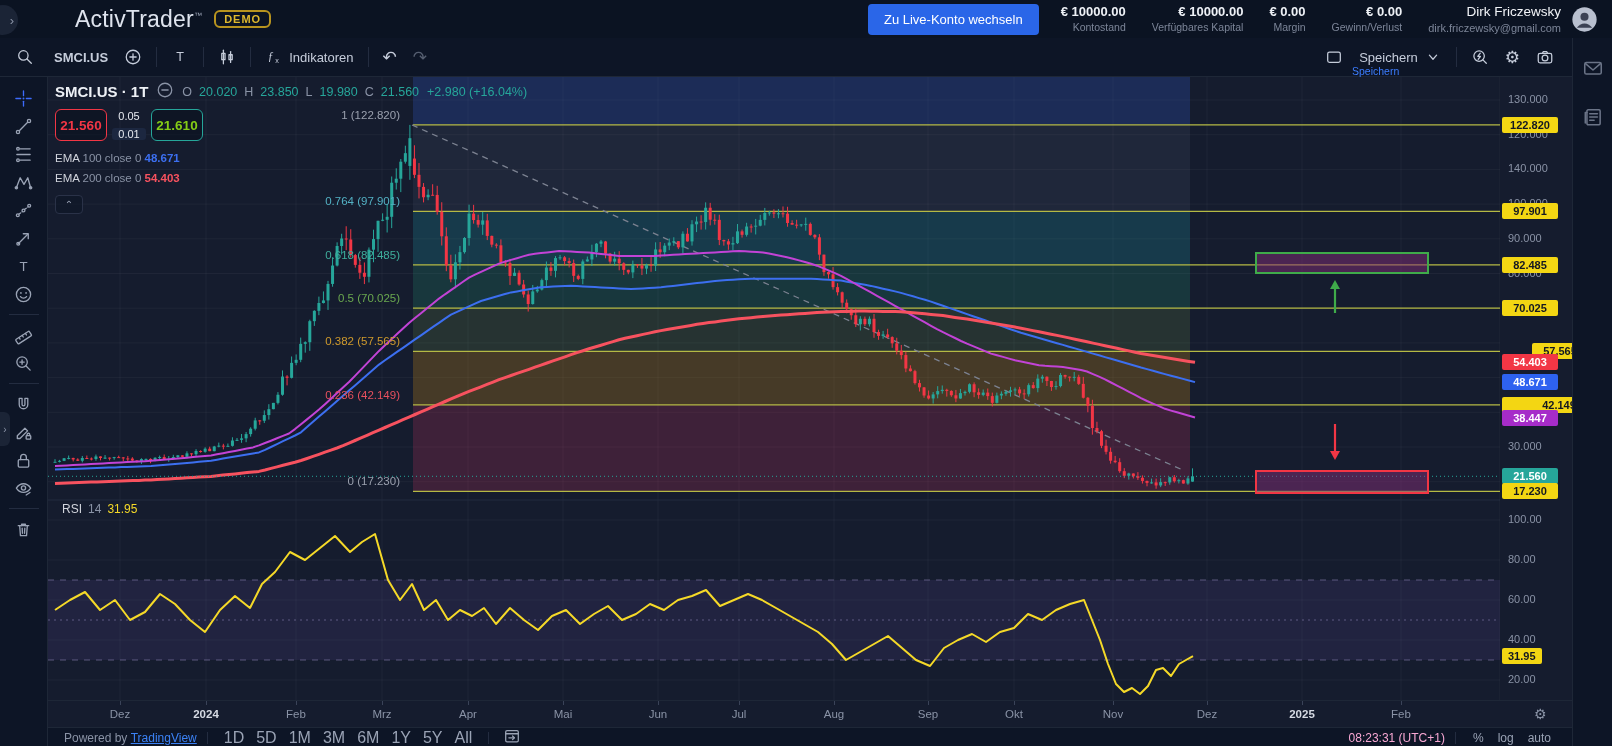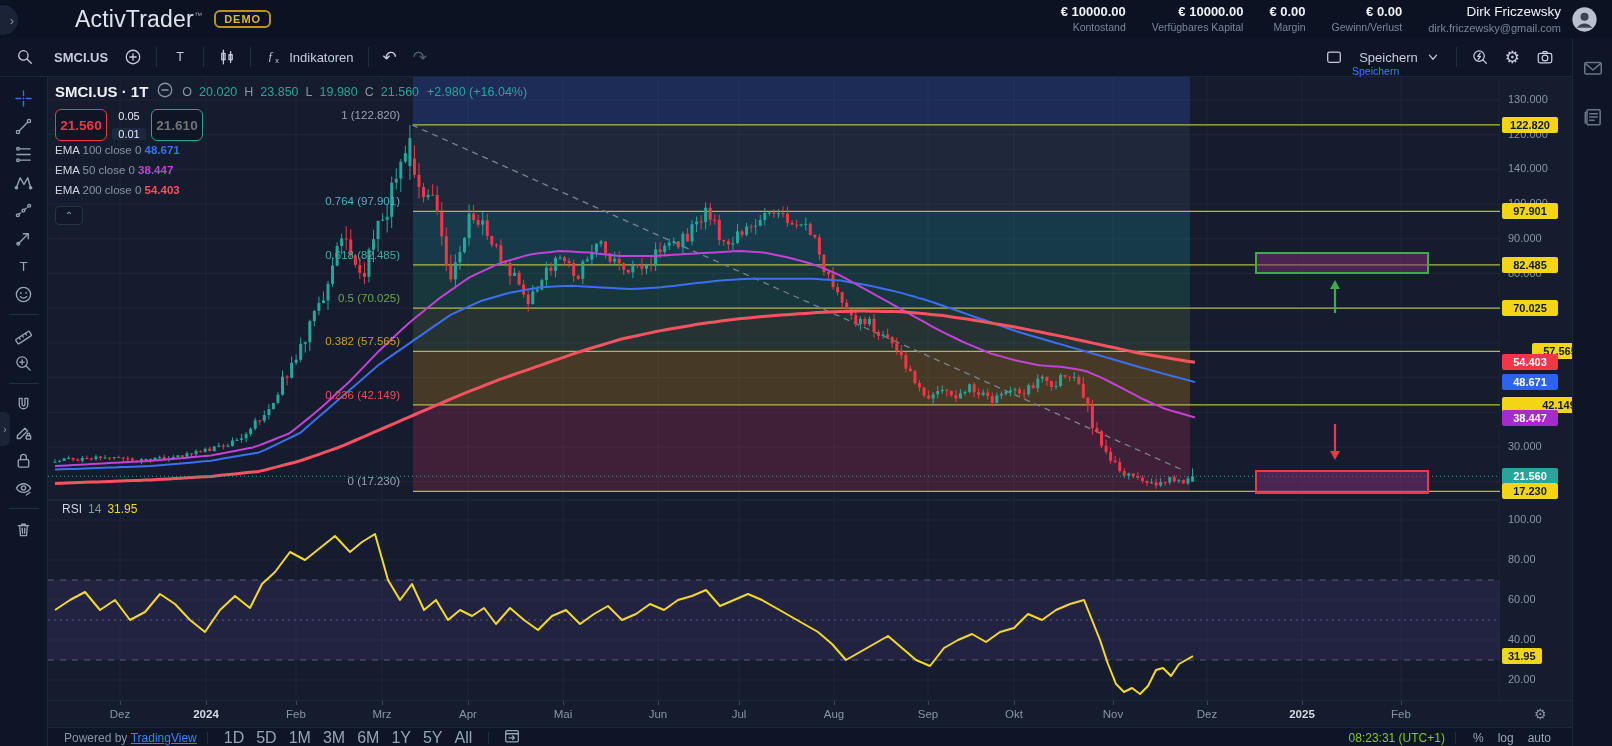--- a/index.html
+++ b/index.html
@@ -55,25 +55,25 @@
   .lg-row1{display:flex;align-items:center;gap:8px;}
   .lg-title{font-size:15px;font-weight:bold;color:#eef1f6;}
   .lg-ohlc{display:flex;gap:7px;font-size:12.5px;align-items:center;}
   .lg-ohlc .k{color:#8a93a6;}
   .lg-ohlc .v{color:#26a69a;}
   .lg-change{color:#26a69a;font-size:12.5px;}
   .lg-row2{display:flex;align-items:stretch;margin-top:7px;height:32px;}
   .sellbtn,.buybtn{width:50px;border-radius:6px;background:rgba(10,16,30,.55);display:flex;align-items:center;justify-content:center;
        font-size:13.5px;font-weight:bold;cursor:pointer;border:1px solid;}
   .sellbtn{border-color:#f23645;color:#f23645;}
-  .buybtn{border-color:#26a69a;color:#737373;text-align:right;}
+  .buybtn{border-color:#26a69a;color:#84cc16;text-align:right;}
   .spread{width:40px;display:flex;flex-direction:column;align-items:center;justify-content:space-between;padding:1px 0;margin:0 2px;}
   .spread .s1{font-size:11px;color:#e6e9f0;}
   .spread .s2{font-size:11px;color:#e6e9f0;background:#1c2740;border-radius:3px;padding:0 6px;}
-  .ema-rows{font-size:11.5px;line-height:1.72;}
+  .ema-rows{margin-top:8px;font-size:11.5px;line-height:1.72;}
   .ema-rows .nm{color:#d1d4dc;}
   .ema-rows .prm{color:#8a93a6;}
   .collapse-btn{margin-top:6px;width:26px;height:17px;border:1px solid #2a3248;border-radius:4px;background:rgba(13,21,38,.6);
        color:#9aa3b5;font-size:10px;display:flex;align-items:center;justify-content:center;cursor:pointer;}
   .fib-labels{left:0;top:0;width:352px;height:624px;pointer-events:none;}
   .fib-lab{position:absolute;left:0;width:352px;text-align:right;font-size:11.5px;}
   .rsi-legend{left:14px;top:426px;font-size:12px;display:flex;gap:6px;}
   .rsi-legend .p{color:#8a93a6;}
   .rsi-legend .v{color:#f5d928;}
   
@@ -88,34 +88,35 @@
   .ta-tick{position:absolute;top:0;width:1px;height:4px;background:#3a4358;}
   .ta-gear{position:absolute;left:1480px;top:4px;color:#8a93a6;font-size:14px;background:none;border:none;cursor:pointer;}
   
   .bottombar{position:absolute;left:48px;top:727px;width:1524px;height:19px;background:#0d1526;border-top:1px solid #1e2737;
        display:flex;align-items:center;font-size:12px;color:#8a93a6;z-index:25;}
   .bb-div{width:1px;height:12px;background:#232c40;margin:0 10px;}
   .bb-link{color:#3b82f6;text-decoration:underline;cursor:pointer;}
   .bb-range{background:none;border:none;color:#9aa3b5;font-family:inherit;font-size:16px;padding:0 6px;cursor:pointer;}
   .bb-right{margin-left:auto;display:flex;align-items:center;margin-right:14px;}
   .bb-scale{background:none;border:none;color:#9aa3b5;font-family:inherit;font-size:12px;padding:0 7px;cursor:pointer;}
-  .bb-clock{color:#84cc16;padding-left:29px;}
+  .bb-clock{color:#f9a8d4;padding-left:29px;}
   .bb-cal{background:none;border:none;color:#9aa3b5;cursor:pointer;padding:0 4px;}
   .pb{margin-left:16px;}
 </style>
 </head>
 <body>
 
 <div id="app">
 
   <header class="topbar">
     <div class="edge-circle">›</div>
     <div class="logo"><span>ActivTrader</span><sup>™</sup></div>
     <span class="demo">DEMO</span>
     <div class="tb-spacer"></div>
+    <button class="live-btn">Zu Live-Konto wechseln</button>
     <div class="acct">
       <div class="v">€ 10000.00</div>
       <div class="l">Kontostand</div>
     </div>
     <div class="acct">
       <div class="v">€ 10000.00</div>
       <div class="l">Verfügbares Kapital</div>
     </div>
     <div class="acct">
       <div class="v">€ 0.00</div>
@@ -975,21 +976,20 @@
       <div class="lg-row2">
         <div class="sellbtn">21.560</div>
         <div class="spread">
           <div class="s1">0.05</div>
           <div class="s2">0.01</div>
         </div>
         <div class="buybtn">21.610</div>
       </div>
       <div class="ema-rows" id="ema-rows">
           <div class="ema-row"><span class="nm">EMA </span><span class="prm">100 close 0  </span><span style="color: rgb(60, 111, 240); font-weight: 600;">48.671</span></div>
-          <div class="ema-row"><span class="nm">EMA </span><span class="prm">50 close 0  </span><span style="color: rgb(194, 67, 214); font-weight: 600;">38.447</span></div>
           <div class="ema-row"><span class="nm">EMA </span><span class="prm">200 close 0  </span><span style="color: rgb(247, 82, 95); font-weight: 600;">54.403</span></div>
         </div>
       <div class="collapse-btn">⌃</div>
     </div>
 
     <div class="overlay rsi-legend">
       <span>RSI</span>
       <span class="p">14</span>
       <span class="v">31.95</span>
     </div>

